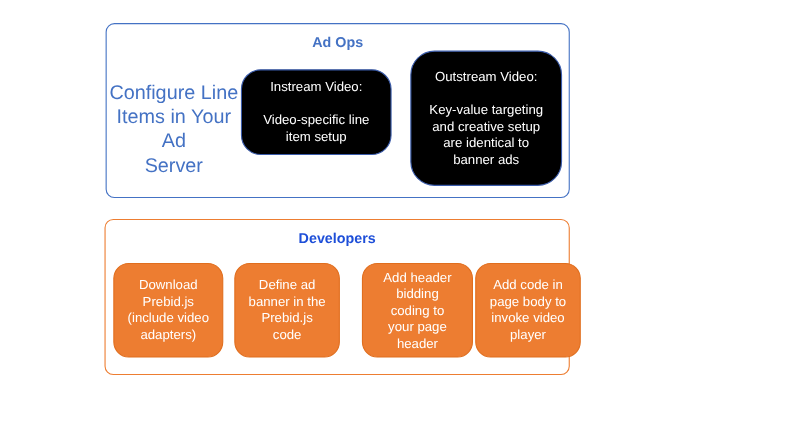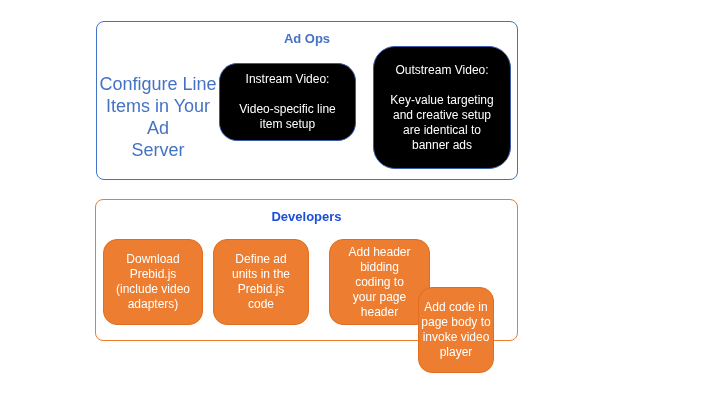--- a/index.html
+++ b/index.html
@@ -58,21 +58,21 @@
 
   .orangebox {
     background: #ED7D31;
     border: 1px solid #E06E1E;
     border-radius: 14px;
     top: 39px; height: 86px;
   }
   .step-1 { left: 7px;   width: 100px; }
   .step-2 { left: 117px; width: 96px; }
   .step-3 { left: 233px; width: 101px; }
-  .step-4 { left: 322px; width: 76px; margin-top: 48px; }
+  .step-4 { left: 336px; width: 96px; }
 </style>
 </head>
 <body>
 
 <div class="canvas">
 
   <section class="panel panel-top">
     <div class="panel-title blue">Ad Ops</div>
     <div class="side-note pre">Configure Line
 Items in Your Ad
@@ -96,21 +96,21 @@
   <section class="panel panel-bottom">
     <div class="panel-title orange">Developers</div>
     <div class="fillbox orangebox step-1">
       <span class="pre">Download
 Prebid.js
 (include video
 adapters)</span>
     </div>
     <div class="fillbox orangebox step-2">
       <span class="pre">Define ad
-units in the
+banner in the
 Prebid.js
 code</span>
     </div>
     <div class="fillbox orangebox step-3">
       <span class="pre">Add header
 bidding
 coding to
 your page
 header</span>
     </div>

